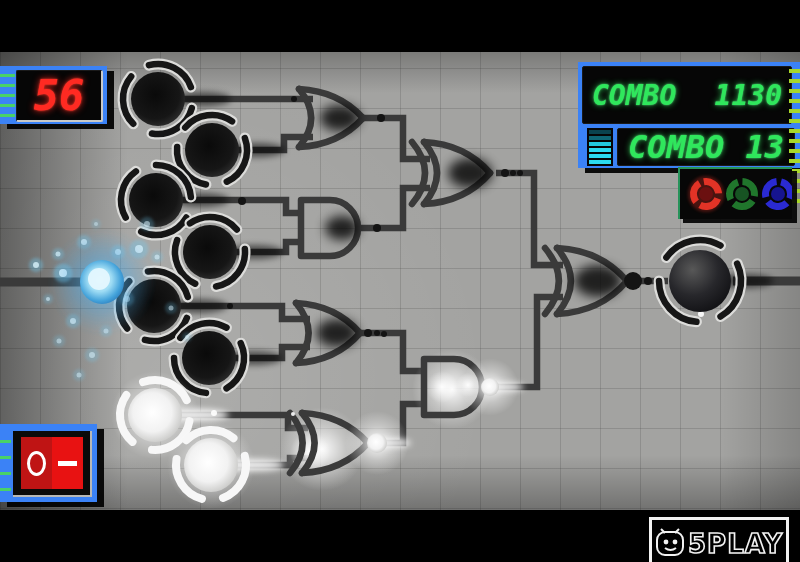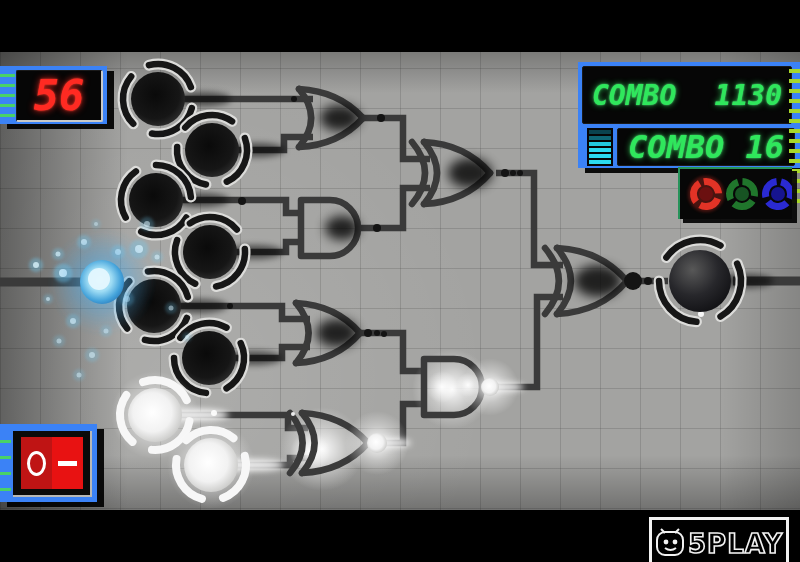--- a/index.html
+++ b/index.html
@@ -352,21 +352,21 @@
     <div id="combo-meter">
         <div style="background: rgb(10, 67, 78);"></div>
         <div style="background: rgb(14, 102, 116);"></div>
         <div style="background: rgb(34, 201, 222);"></div>
         <div style="background: rgb(43, 217, 238);"></div>
         <div style="background: rgb(43, 217, 238);"></div>
         <div style="background: rgb(43, 218, 239);"></div>
       </div>
     <div id="combo-display" class="display">
       <span class="seg green-seg">COMBO</span>
-      <span class="seg green-seg">16</span>
+      <span class="seg green-seg">13</span>
     </div>
   </div>
 
   <div id="stripes-right">
       <div></div>
       <div></div>
       <div></div>
       <div></div>
       <div></div>
       <div></div>

